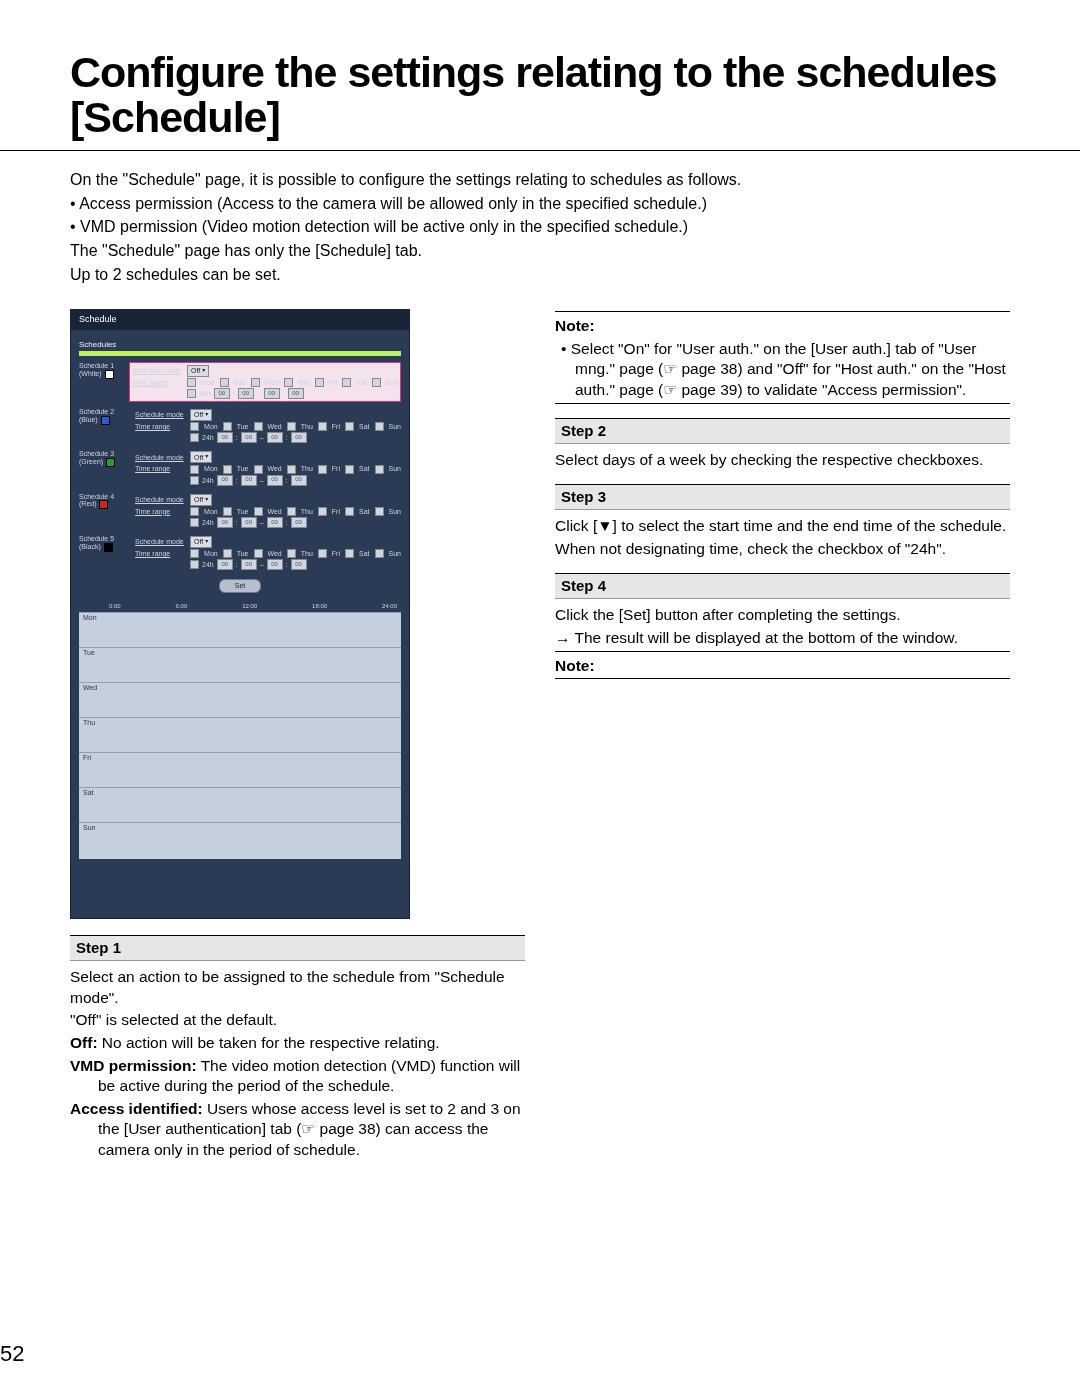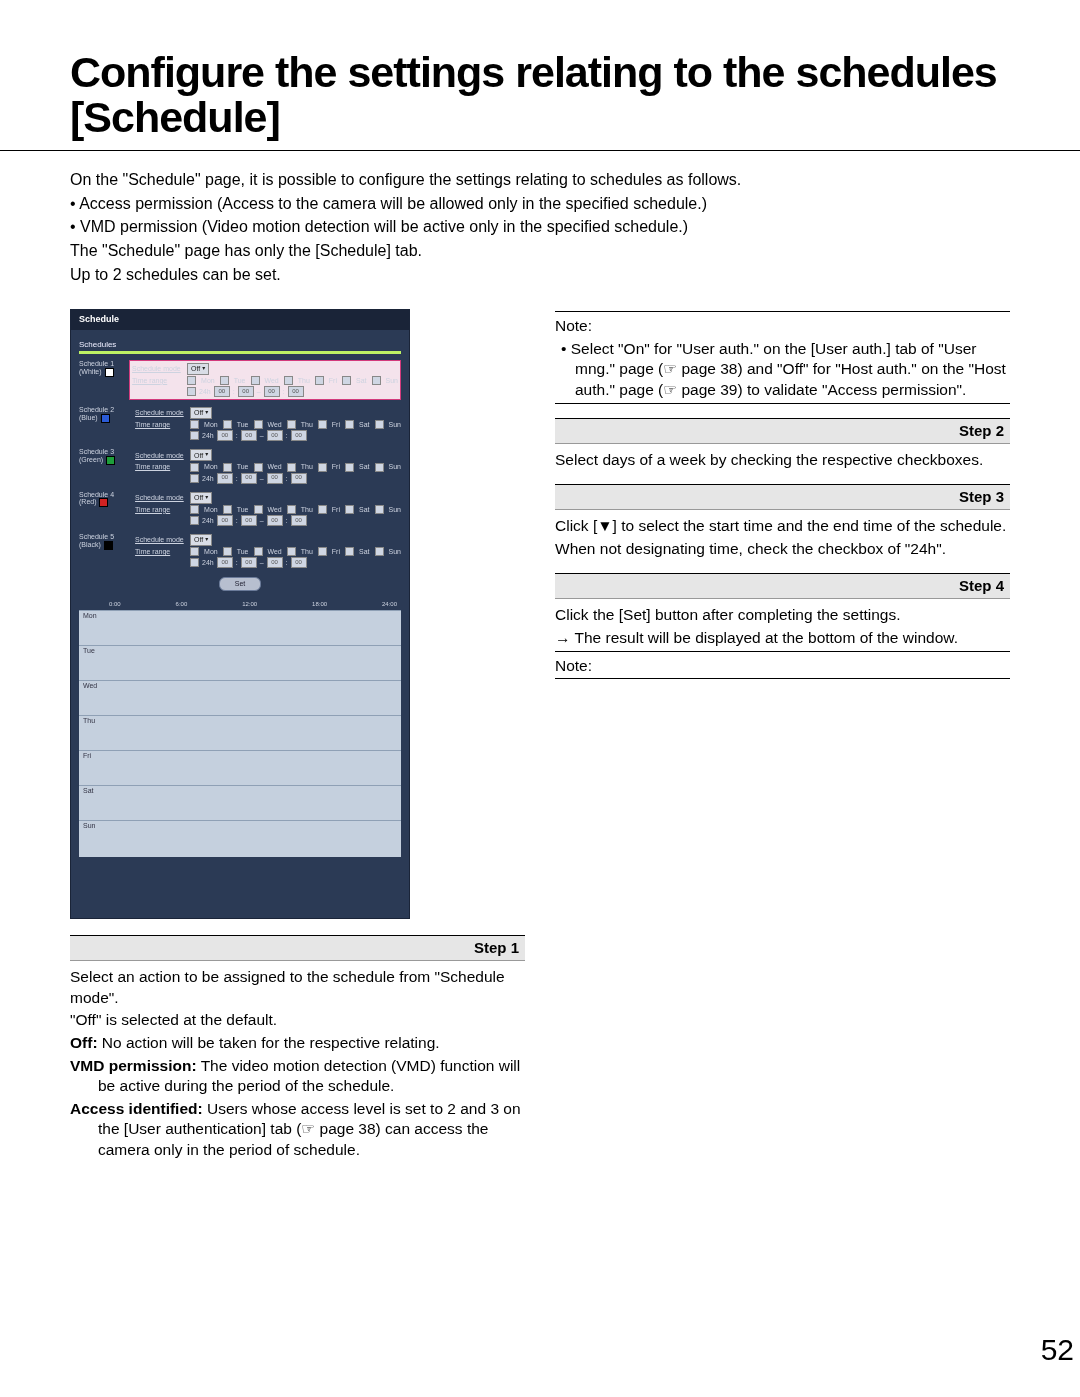--- a/index.html
+++ b/index.html
@@ -4,32 +4,32 @@
 <style>
 html,body{margin:0;padding:0;background:#fff;font-family:Arial,Helvetica,sans-serif;color:#000;}
 .page{width:1080px;height:1397px;margin:0 auto;position:relative;box-sizing:border-box;padding:50px 70px 0 70px;}
 h1{font-family:"Arial Black",Arial,sans-serif;font-weight:900;font-size:43px;line-height:1.05;margin:0 0 6px 0;letter-spacing:-1px;}
 .title-rule{border:0;border-top:1.5px solid #000;margin:10px -70px 18px -70px;}
 .intro{font-size:16px;line-height:1.35;margin:0 0 24px 0;}
 .intro p{margin:0 0 2px 0;}
 .columns{display:flex;gap:30px;}
 .col{flex:1;font-size:15.5px;line-height:1.33;}
 .col p{margin:0 0 2px 0;}
-.step-bar{background:#e6e6e6;border-top:1px solid #000;border-bottom:1px solid #999;padding:2px 6px;font-weight:bold;font-size:15px;margin:14px 0 6px 0;text-align:right;}
+.step-bar{background:#e6e6e6;border-top:1px solid #000;border-bottom:1px solid #999;padding:2px 6px;font-weight:bold;font-size:15px;margin:14px 0 6px 0;}
 .col-right .step-bar:first-child{margin-top:0;}
-.note-h{font-weight:normal;margin-top:12px;}
+.note-h{font-weight:bold;margin-top:12px;}
 .note-rule{border:0;border-top:1px solid #000;margin:2px 0 4px 0;}
 .hang{padding-left:28px;text-indent:-28px;}
 .bullet{padding-left:20px;text-indent:-14px;}
-.pagenum{position:absolute;bottom:30px;left:0;right:6px;text-align:right;font-size:30px;}
+.pagenum{position:absolute;bottom:30px;left:0;right:6px;text-align:left;font-size:22px;}
 
 .shot{width:340px;height:610px;background:#2b3a55;color:#cdd3e0;font-size:7px;margin:0 0 16px 0;border:1px solid #1a2438;box-sizing:border-box;padding:0;overflow:hidden;}
-.shot .tab{background:#1a2438;color:#fff;padding:4px 8px;font-size:9px;font-weight:bold;}
+.shot .tab{background:#1a2438;color:#fff;padding:4px 8px;font-size:9px;font-weight:normal;}
 .shot .body{padding:6px 8px;}
-.shot-title{font-size:8px;color:#eef;margin:4px 0 6px 0;border-bottom:3px solid #bef264;}
+.shot-title{font-size:8px;color:#eef;margin:4px 0 6px 0;border-bottom:5px solid #bef264;}
 .srow{display:flex;align-items:flex-start;margin:2px 0 6px 0;gap:4px;}
 .slab{width:54px;font-size:7px;line-height:1.1;}
 .slab .sw{display:inline-block;width:7px;height:7px;vertical-align:middle;margin-left:1px;border:1px solid #000;}
 .sfields{flex:1;}
 .sline{display:flex;align-items:center;gap:3px;margin:1px 0;}
 .sline .flab{width:52px;font-size:7px;text-decoration:underline;}
 .sel{background:#d9dde6;color:#222;font-size:7px;height:10px;display:inline-flex;align-items:center;padding:0 3px;border:1px solid #888;gap:2px;}
 .sel .tri{font-size:6px;}
 .chk{display:inline-block;width:7px;height:7px;background:#cfd6e3;border:1px solid #888;}
 .days{display:flex;gap:5px;align-items:center;flex-wrap:nowrap;}

